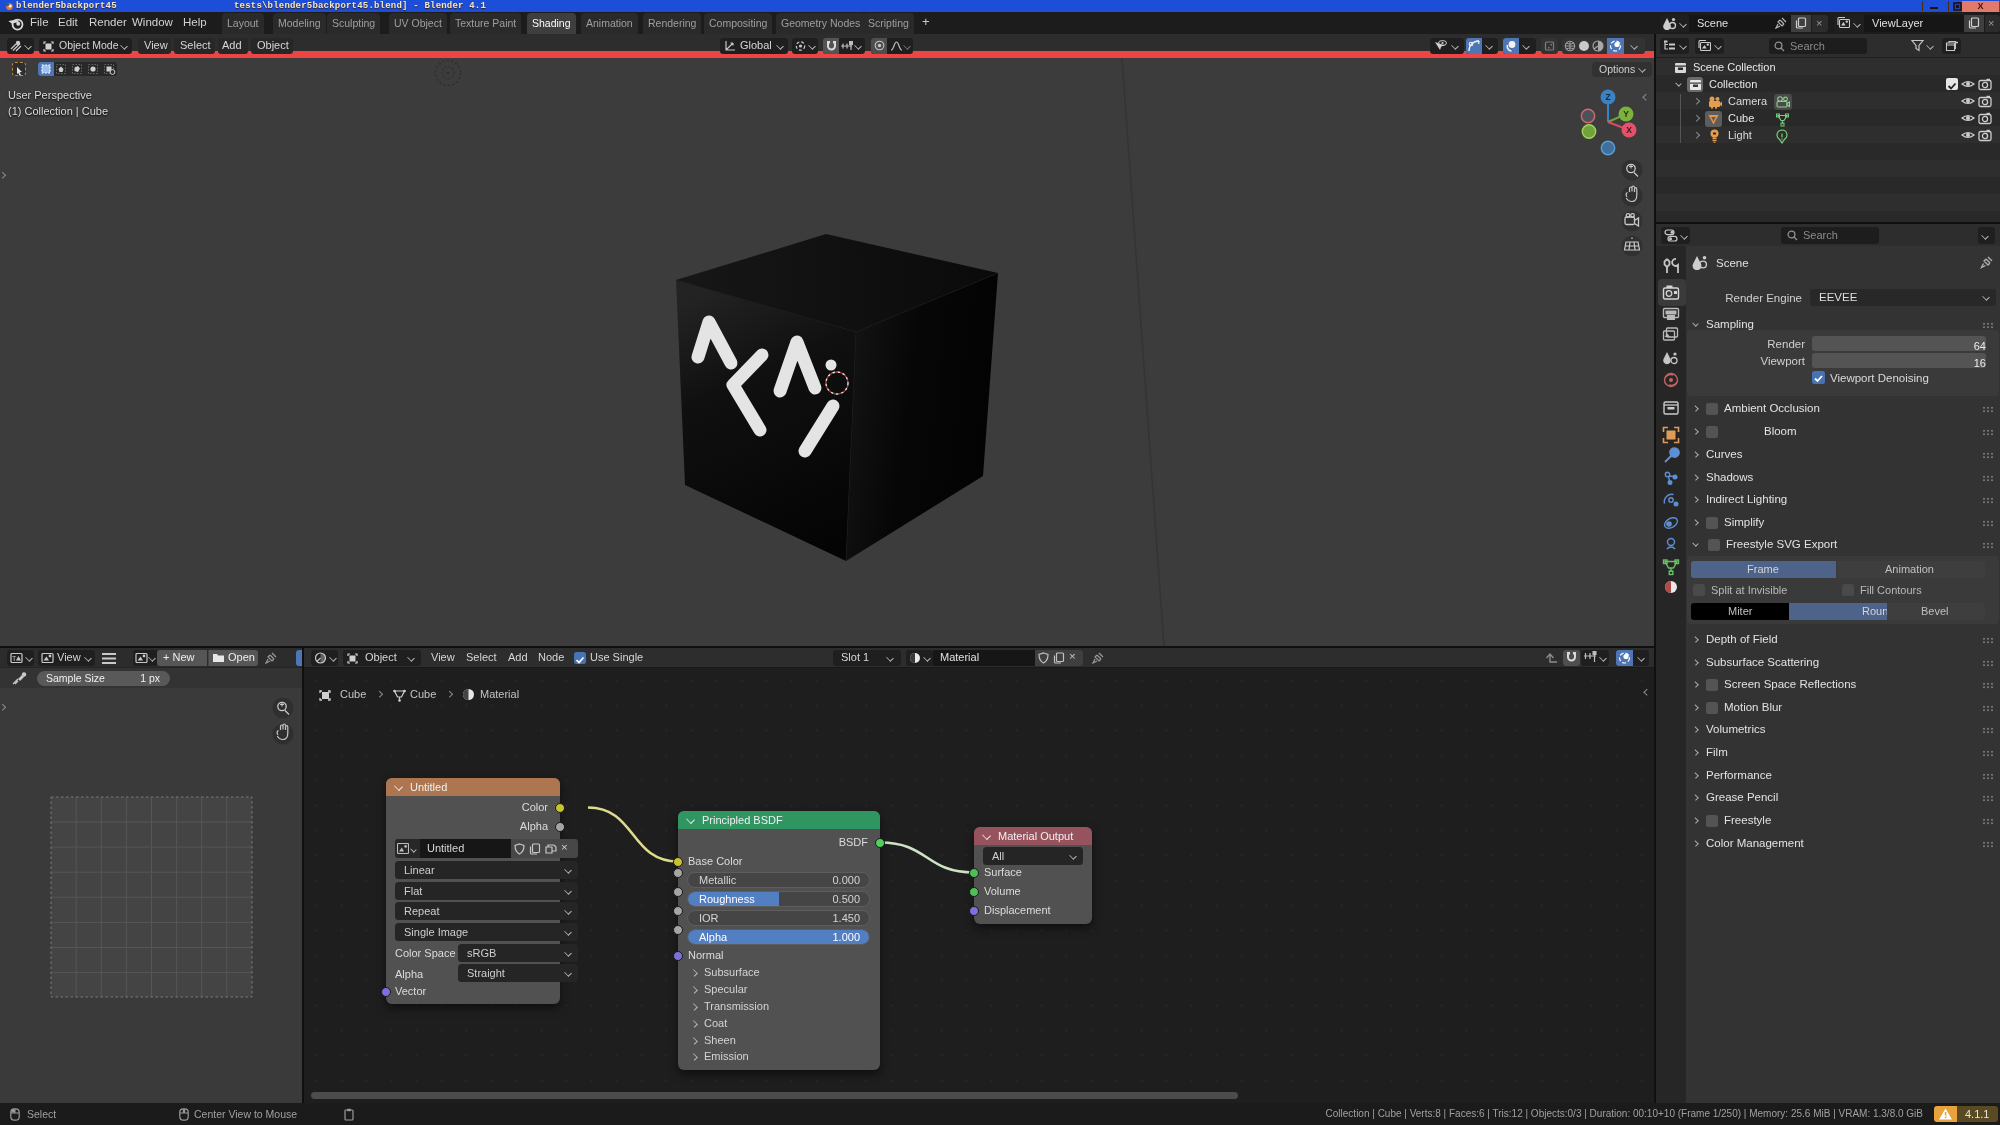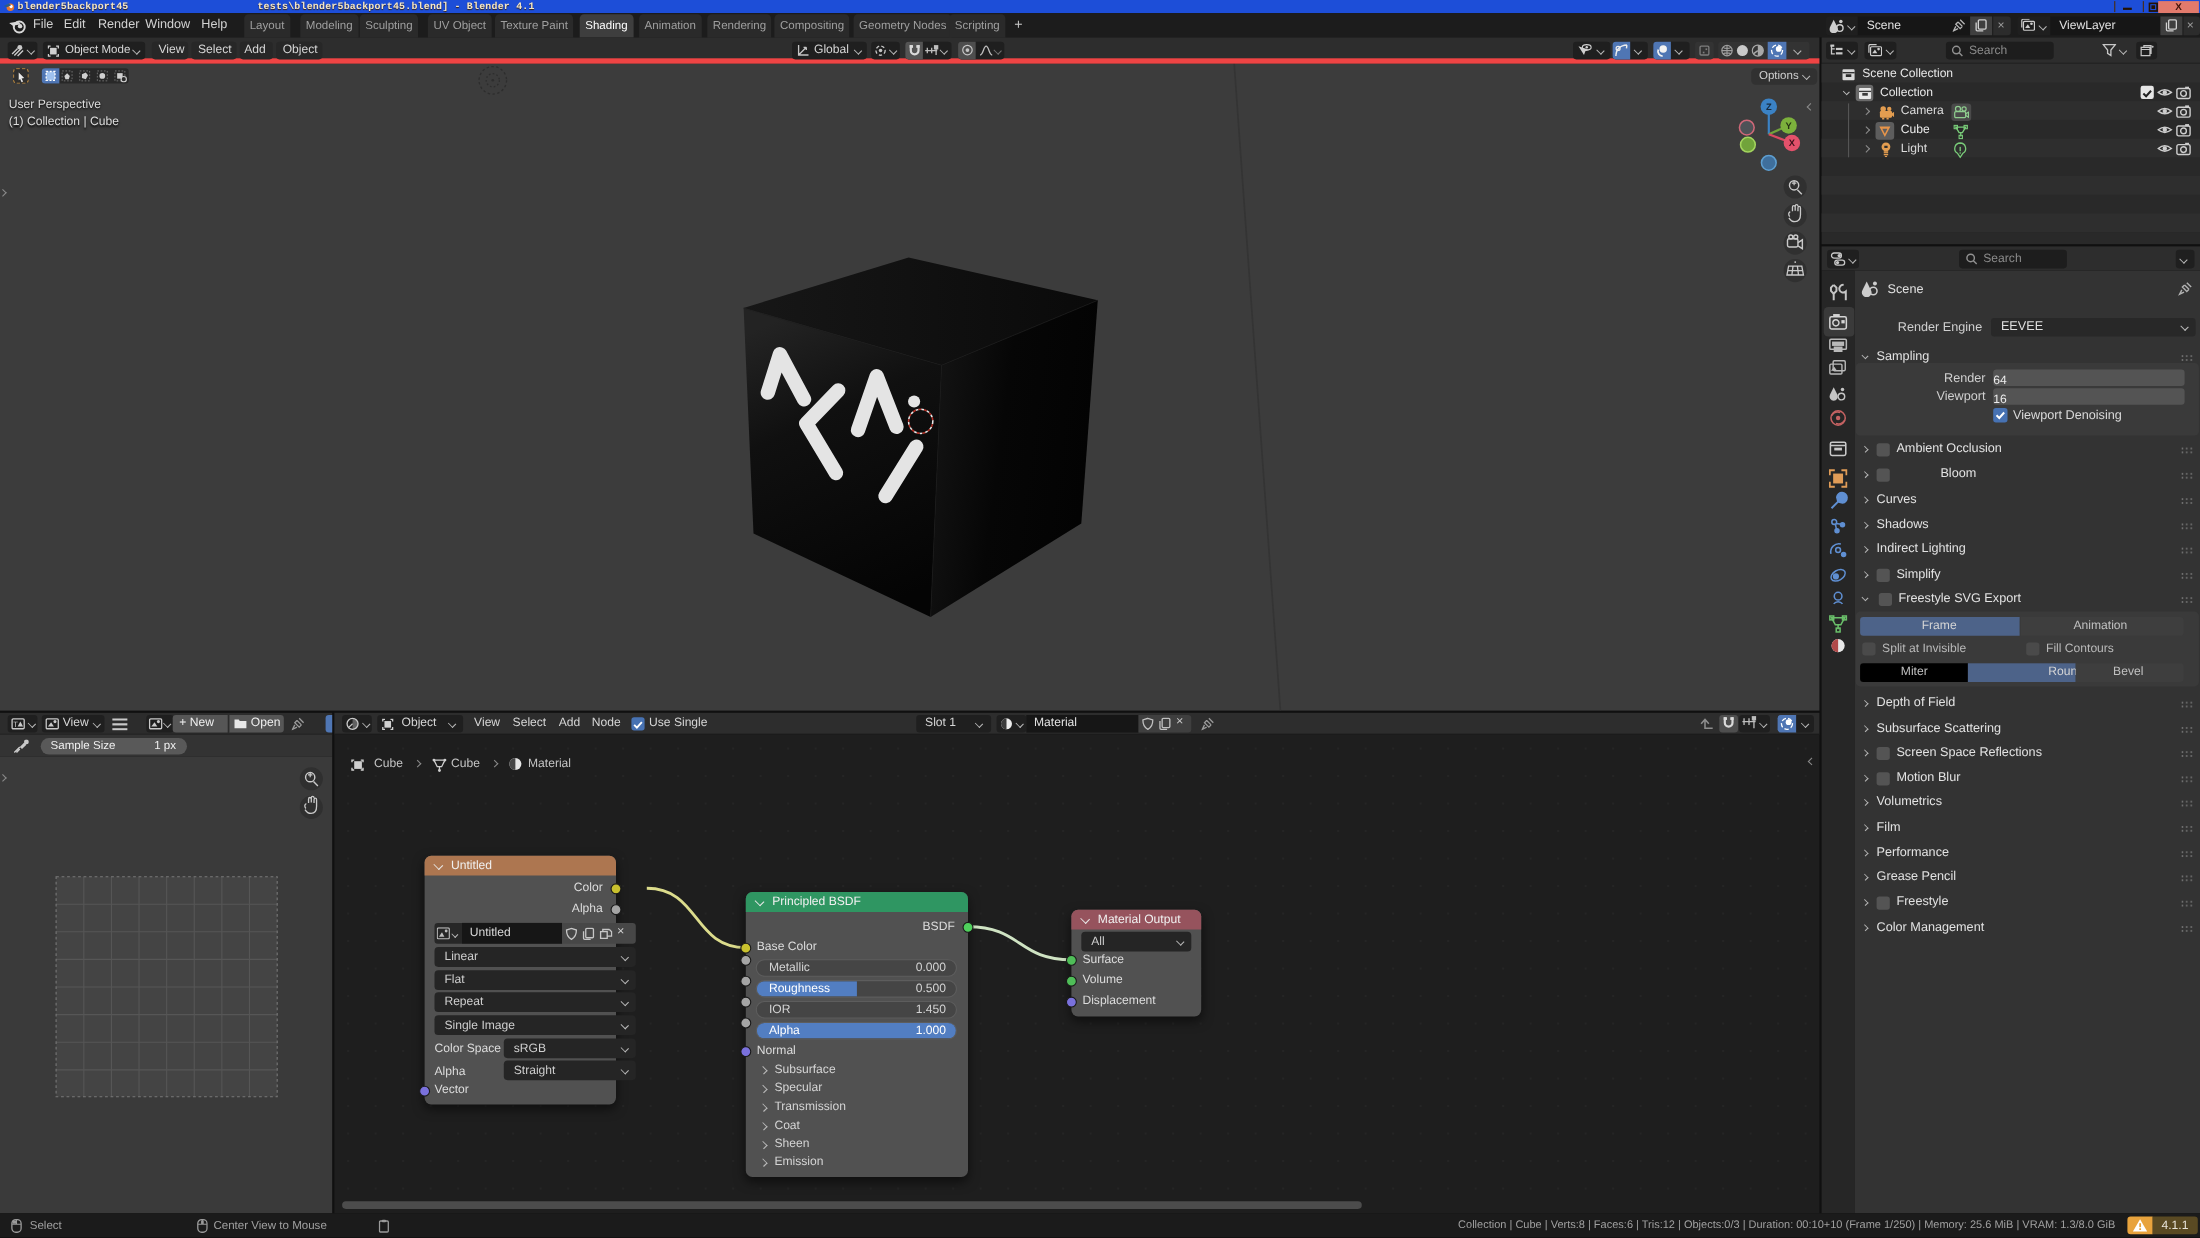--- a/index.html
+++ b/index.html
@@ -16,21 +16,21 @@
   #closebtn { position:absolute; right:1px; top:0.5px; width:37px; height:11px; background:#e27a6c; color:#40140a; font-size:9px; font-weight:bold; text-align:center; line-height:11px; }
   
   #topbar { left:0; top:12px; width:2000px; height:22px; background:#1c1c1c; }
   .menu { position:absolute; top:4px; font-size:11.5px; color:#d2d2d2; }
   .tab { position:absolute; top:1px; height:21px; line-height:21px; padding:0 5px; font-size:10.5px;
      color:#9f9f9f; background:#2a2a2a; border-radius:4px 4px 0 0; }
   .tab.active { background:#3e3e3e; color:#fefefe; }
   .hmenu { position:absolute; font-size:11px; color:#d6d6d6; }
   .wbtn { position:absolute; background:#1f1f1f; border-radius:3px; }
   
-  #vpheader { left:0; top:34px; width:1654px; height:24px; background:#2d2d2d; border-bottom:5px solid #ef4444; }
+  #vpheader { left:0; top:34px; width:1654px; height:24px; background:#2d2d2d; border-bottom:7px solid #ef4444; }
   #viewport { left:0; top:58px; width:1654px; height:588px; background:#3c3c3c; }
   
   #imgheader { left:0; top:648px; width:302px; height:20px; background:#2c2c2c; border-bottom:1px solid #242424; }
   #imgtools  { left:0; top:668px; width:302px; height:20px; background:#333333; }
   #imgcanvas { left:0; top:688px; width:302px; height:415px; background:#3a3a3a; }
   #shheader { left:304px; top:648px; width:1350px; height:20px; background:#2d2d2d; border-bottom:1px solid #191919; }
   #shcanvas { left:304px; top:668px; width:1350px; height:435px; background:#1e1e1e;
      background-image:radial-gradient(#252525 1px, transparent 1.2px); background-size:25px 25px; }
   
   #outlheader { left:1656px; top:34px; width:344px; height:24px; background:#2d2d2d; border-bottom:1px solid #202020; }
@@ -64,21 +64,21 @@
   .orow.lt { background:#2e2e2e; }
   
   .phead { position:absolute; left:0; width:314px; height:22px; }
   .phead .parr { position:absolute; left:7px; top:8px; width:5px; height:5px;
     border-right:1.5px solid #b5b5b5; border-bottom:1.5px solid #b5b5b5; transform:rotate(-45deg) scale(0.8,1); }
   .phead .parr.open { transform:rotate(45deg) scale(1,0.8); top:7px; }
   .phead .pcheck { position:absolute; left:20px; top:5px; width:12px; height:12px; background:#545454; border-radius:2.5px; }
   .phead .plab { position:absolute; top:4px; font-size:11.5px; color:#e2e2e2; }
   .pdots { position:absolute; right:6px; top:8px; width:12px; height:7px; opacity:0.55;
     background-image:radial-gradient(#aaa 0.8px, transparent 1px); background-size:4px 3.5px; }
-  .pslider { width:174px; height:15px; background:#545454; border-radius:3px; text-align:left; }
+  .pslider { width:174px; height:15px; background:#545454; border-radius:3px; text-align:right; }
   .pslider span { font-size:11px; color:#ececec; line-height:15px; }
   .statxt { position:absolute; top:5px; font-size:10.5px; color:#a0a0a0; }
 </style>
 </head>
 <body>
 <div id="stage">
 
   <div class="abs" id="titlebar">
     <span class="t" style="left:16px;">blender5backport45</span>
     <span class="t" style="left:234px;">tests\blender5backport45.blend] - Blender 4.1</span>

